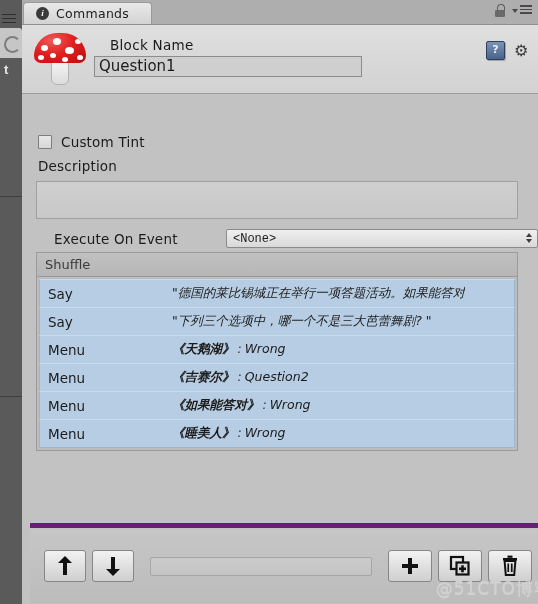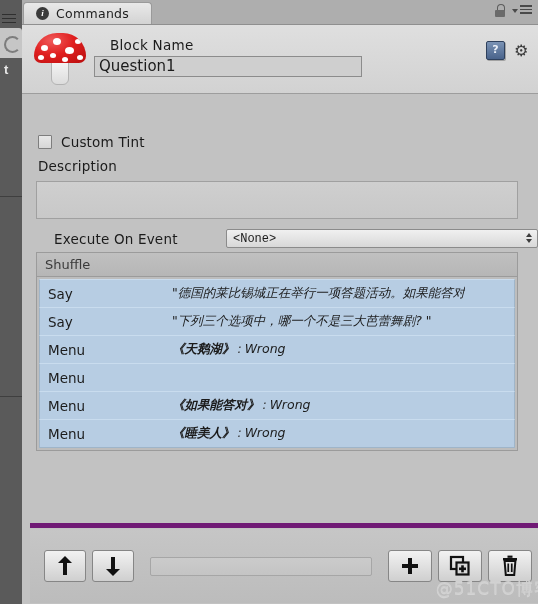--- a/index.html
+++ b/index.html
@@ -596,20 +596,23 @@
 
           <div class="cmdrow">
             <span class="cmd-type">Menu</span>
             <span class="cmd-summary bold">
               <span>《天鹅湖》</span><span class="sep">:</span><span class="val">Wrong</span>
             </span>
           </div>
 
           <div class="cmdrow">
             <span class="cmd-type">Menu</span>
+            <span class="cmd-summary bold">
+              <span>《吉赛尔》</span><span class="sep">:</span><span class="val">Question2</span>
+            </span>
           </div>
 
           <div class="cmdrow">
             <span class="cmd-type">Menu</span>
             <span class="cmd-summary bold">
               <span>《如果能答对》</span><span class="sep">:</span><span class="val">Wrong</span>
             </span>
           </div>
 
           <div class="cmdrow">

